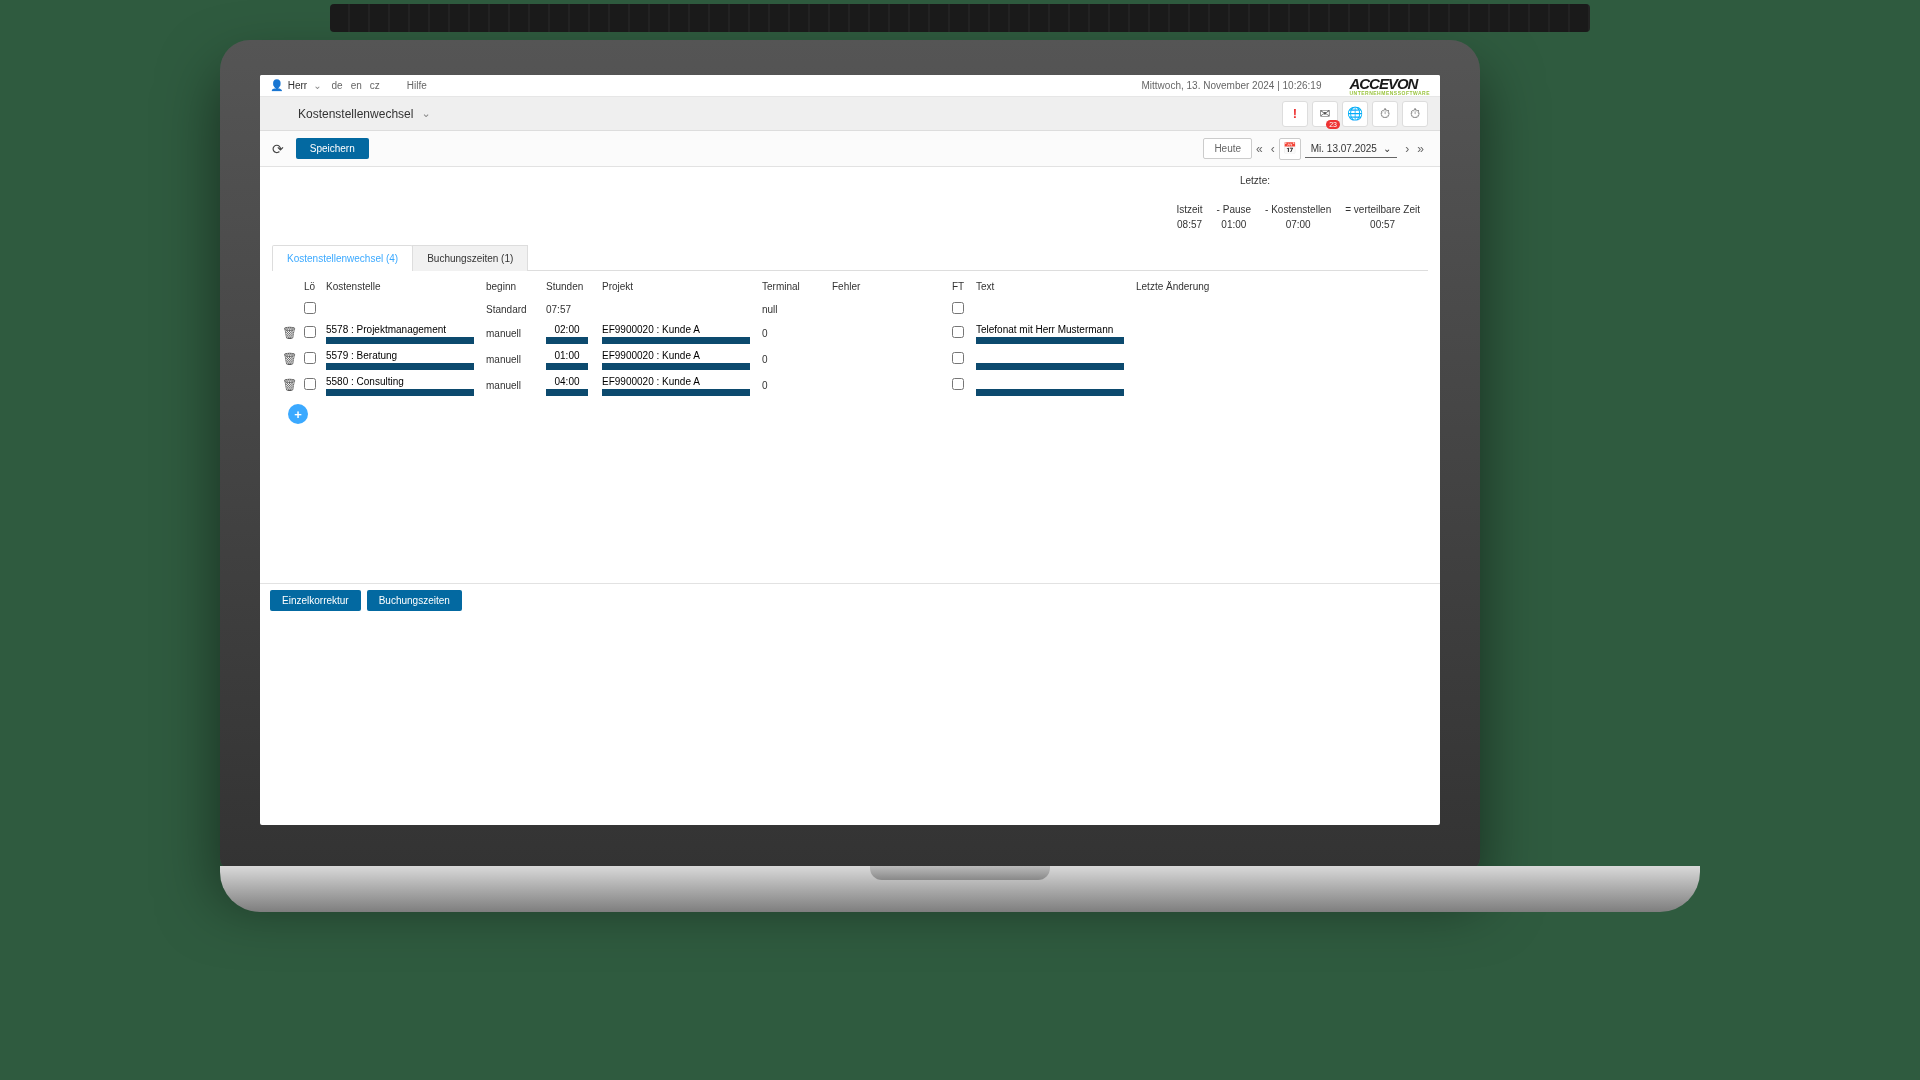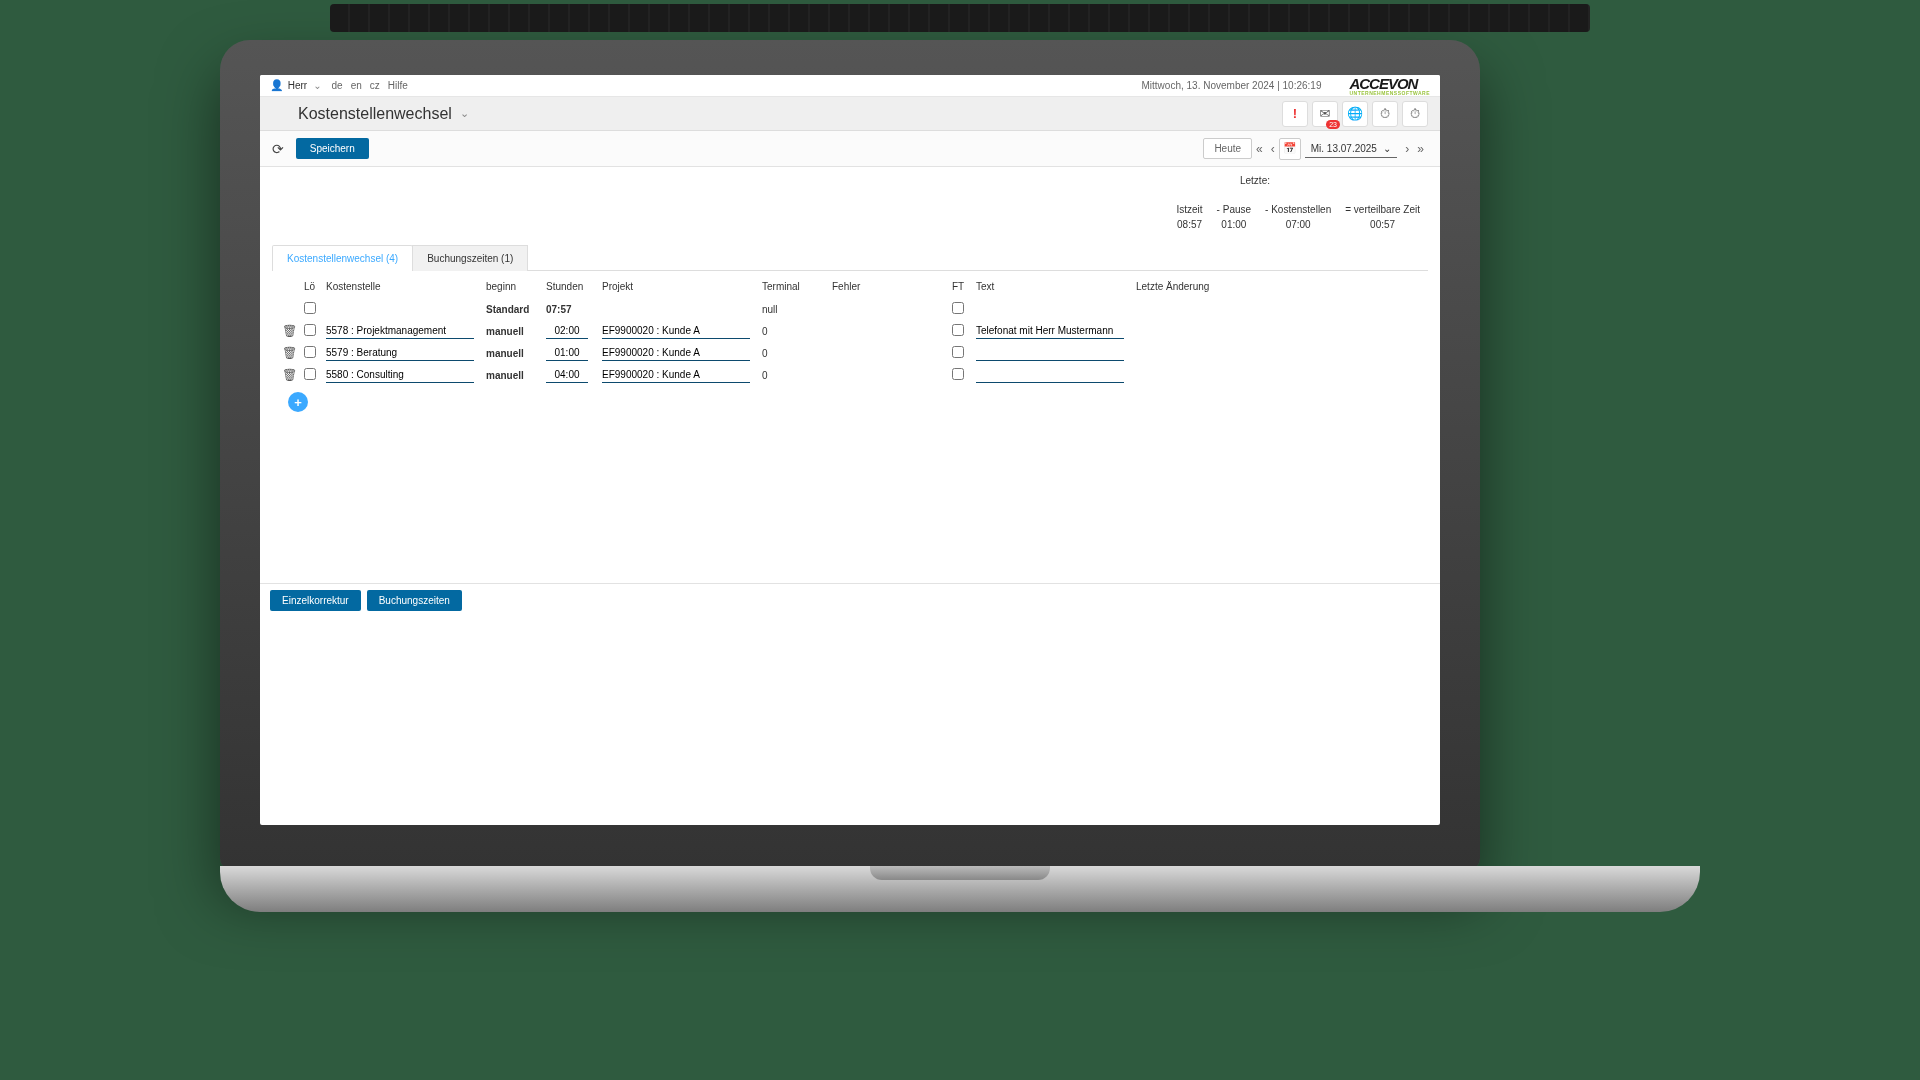--- a/index.html
+++ b/index.html
@@ -57,34 +57,34 @@
     display: flex; align-items: center;
     padding: 0 10px;
     font-size: 10px;
     color: #666;
     border-bottom: 1px solid #e6e6e6;
   }
   .topbar .user-icon { margin-right: 4px; font-size: 11px; color:#333; }
   .topbar .user { color:#333; margin-right: 6px; }
   .topbar .caret { color:#888; margin-right: 10px; }
   .topbar .lang { margin-right: 8px; cursor: pointer; }
-  .topbar .hilfe { margin-left: 0; cursor:pointer; }
+  .topbar .hilfe { margin-left: 19px; cursor:pointer; }
   .topbar .spacer { flex: 1; }
   .topbar .datetime { margin-right: 28px; color:#666; }
   .topbar .logo { font-weight: bold; font-size: 15px; color:#1a1a1a; letter-spacing:-1px; font-style: italic;}
   .topbar .logo-sub { font-size:5px; color:#9ac43c; display:block; letter-spacing:0.5px; font-style:normal; margin-top:-2px;}
 
   .navbar {
     height: 34px;
     background: #efefef;
     display:flex; align-items:center;
     padding: 0 12px;
     border-bottom: 1px solid #ddd;
   }
-  .navbar .title { font-size: 16px; color:#333; margin-left: 26px; margin-right:8px;}
+  .navbar .title { font-size: 12px; color:#333; margin-left: 26px; margin-right:8px;}
   .navbar .caret2 { color:#888; cursor:pointer; }
   .navbar .spacer { flex:1; }
   .navbar .iconbtn {
     width: 26px; height: 26px;
     border: 1px solid #ddd; border-radius: 3px;
     background:#fff;
     display:inline-flex; align-items:center; justify-content:center;
     margin-left: 4px; font-size: 13px; cursor:pointer; color:#555;
     position: relative;
   }
@@ -149,26 +149,26 @@
     display:grid;
     grid-template-columns: 22px 22px 160px 60px 56px 160px 70px 120px 24px 160px 100px;
     align-items:center;
     min-height: 22px;
     padding: 2px 0;
   }
   .grid-header { color:#333; font-weight:normal; border-bottom: 0; }
   .grid-header > div { padding: 4px 2px; }
   .cell { padding: 0 2px; }
   .underline-input {
-    border:none; border-bottom:1px solid #0c4a6e; background:transparent;
+    border:none; border-bottom:7px solid #0c4a6e; background:transparent;
     font-size:10px; width: 95%; padding: 2px 0;
   }
   .underline-input.center { text-align:center; width: 42px; }
   .small-checkbox { width:12px; height:12px; }
-  .bold { font-weight: bold; }
+  .bold { font-weight: normal; }
   .trash { color:#555; cursor:pointer; font-size:12px; }
 
   .add-circle {
     width:20px; height:20px; border-radius:50%;
     background:#3ba9ff; color:#fff; font-weight:bold;
     display:inline-flex; align-items:center; justify-content:center;
     margin: 6px 0 0 8px; cursor:pointer; font-size:13px;
   }
   
   .content-area { position: relative; height: calc(100% - 22px - 34px - 36px); }

